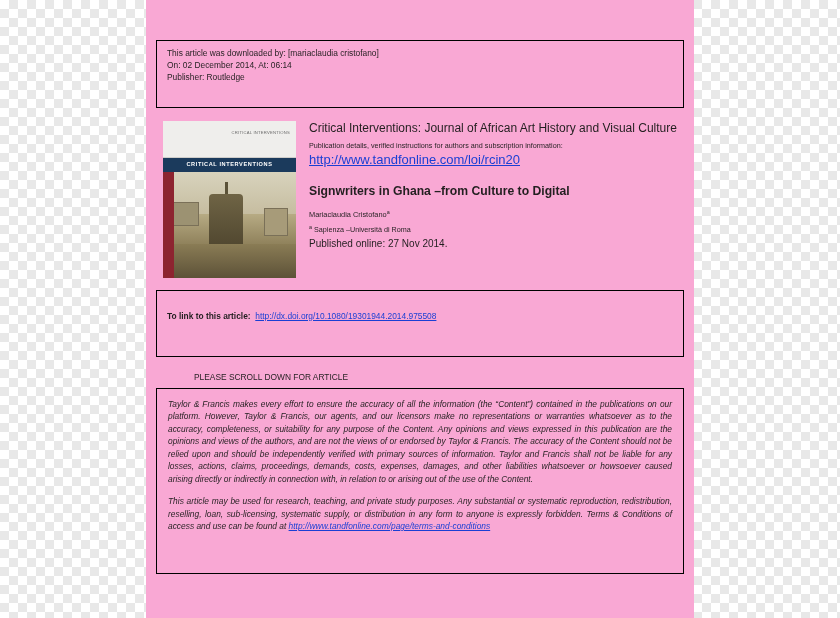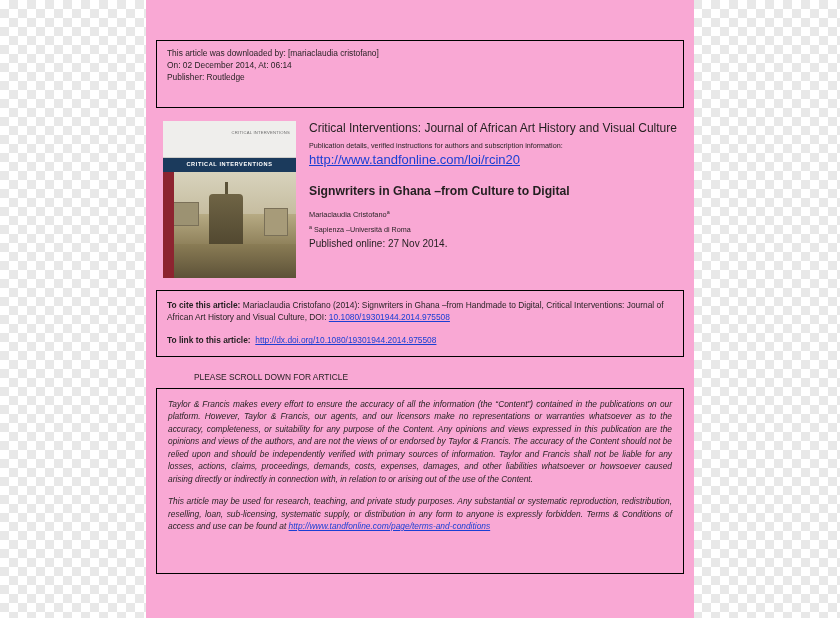--- a/index.html
+++ b/index.html
@@ -267,23 +267,20 @@
         <div class="j-sub">Publication details, verified instructions for authors and subscription information:</div>
         <a class="j-link" href="#">http://www.tandfonline.com/loi/rcin20</a>
         <div class="a-title">Signwriters in Ghana –from Culture to Digital</div>
         <div class="a-author"><span>Mariaclaudia Cristofano</span><sup>a</sup></div>
         <div class="a-aff"><sup>a</sup> <span>Sapienza –Università di Roma</span></div>
         <div class="a-pub">Published online: 27 Nov 2014.</div>
       </div>
     </div>
 
     <div class="box" id="box-cite">
-      <div class="cite-body">
-        <span class="cite-lbl">To cite this article:</span><span> Mariaclaudia Cristofano (2014): Signwriters in Ghana –from Handmade to Digital, Critical Interventions: Journal of African Art History and Visual Culture, DOI: </span><a class="cite-link" href="#">10.1080/19301944.2014.975508</a>
-      </div>
       <div class="cite-body link2">
         <span class="cite-lbl">To link to this article:</span>&nbsp; <a class="cite-link" href="#">http://dx.doi.org/10.1080/19301944.2014.975508</a>
       </div>
     </div>
 
     <div id="scroll-note">PLEASE SCROLL DOWN FOR ARTICLE</div>
 
     <div class="box" id="box-terms">
       <p>Taylor &amp; Francis makes every effort to ensure the accuracy of all the information (the “Content”) contained in the publications on our platform. However, Taylor &amp; Francis, our agents, and our licensors make no representations or warranties whatsoever as to the accuracy, completeness, or suitability for any purpose of the Content. Any opinions and views expressed in this publication are the opinions and views of the authors, and are not the views of or endorsed by Taylor &amp; Francis. The accuracy of the Content should not be relied upon and should be independently verified with primary sources of information. Taylor and Francis shall not be liable for any losses, actions, claims, proceedings, demands, costs, expenses, damages, and other liabilities whatsoever or howsoever caused arising directly or indirectly in connection with, in relation to or arising out of the use of the Content.</p>
       <p><span>This article may be used for research, teaching, and private study purposes. Any substantial or systematic reproduction, redistribution, reselling, loan, sub-licensing, systematic supply, or distribution in any form to anyone is expressly forbidden. Terms &amp; Conditions of access and use can be found at </span><a class="terms-link" href="#">http://www.tandfonline.com/page/terms-and-conditions</a></p>

